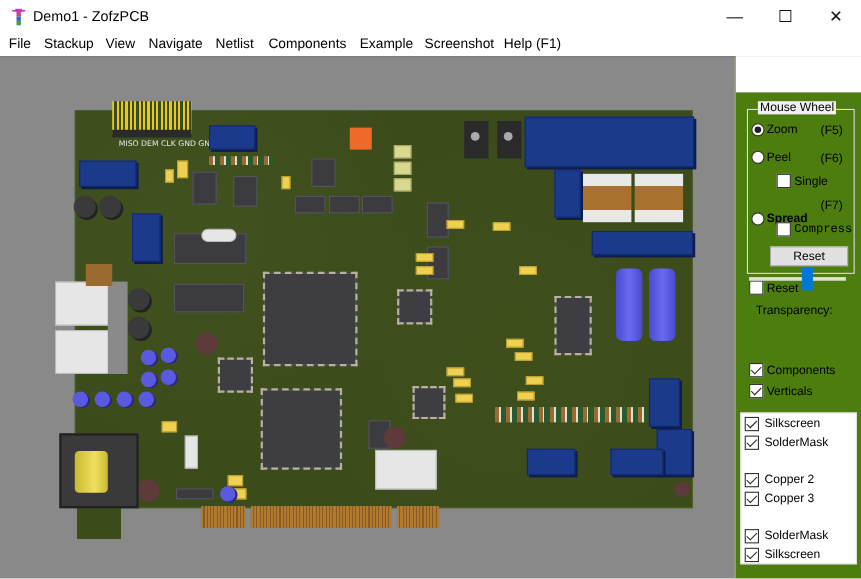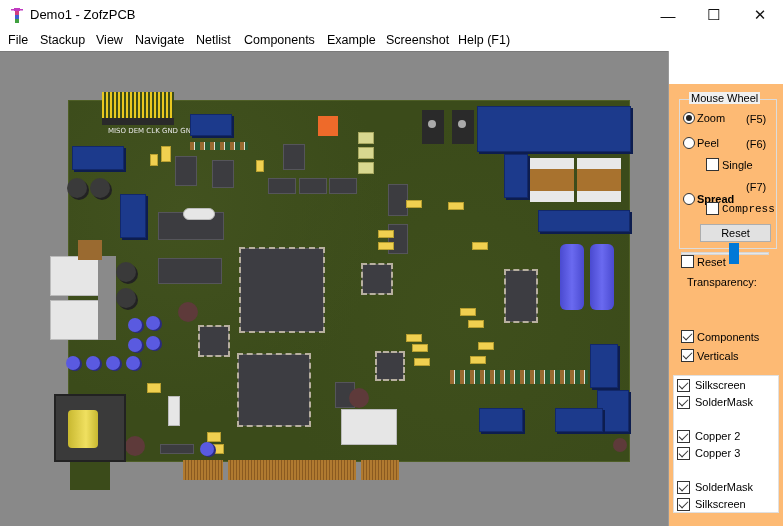--- a/index.html
+++ b/index.html
@@ -43,21 +43,21 @@
   .gold-pins { background: repeating-linear-gradient(90deg, #e8c820 0 2px, #3b4b1a 2px 4px); }
   .edge-conn { background: repeating-linear-gradient(90deg, #b07a30 0 2px, #8a5a20 2px 3px); position: absolute; top: 460px; height: 20px; }
   .smd-row { background: repeating-linear-gradient(90deg, #9a6a30 0 4px, #e0e0d0 4px 5px, #2a5a30 5px 10px); }
   .transformer { background: #3a3a3a; border: 2px solid #222; }
   .trans-core { background: linear-gradient(90deg, #c8b830, #f0e060 60%, #c8b830); border-radius: 4px; }
   .to220 { background: #2a2a2a; }
   .to220 .hole { position: absolute; left: 6px; top: 10px; width: 8px; height: 8px; border-radius: 50%; background: #aaa; }
   .silk { position: absolute; color: #e8e8e8; font-size: 7px; font-family: "DejaVu Sans", sans-serif; white-space: nowrap; }
 
   
-  .panel { position: absolute; left: 668px; top: 51px; width: 115px; height: 475px; background: #fdba74; border-left: 1px solid #999; }
+  .panel { position: absolute; left: 668px; top: 51px; width: 115px; height: 475px; background: #4d7c0f; border-left: 1px solid #999; }
   .panel-top { position: absolute; left: 0; top: 0; width: 114px; height: 33px; background: #fff; }
   .groupbox { position: absolute; left: 10px; top: 48px; width: 98px; height: 150px; border: 1px solid #dcdcdc; }
   .groupbox-title { position: absolute; left: 9px; top: -8px; background: #f0f0f0; padding: 0 2px; font-size: 11px; }
   .opt { position: absolute; font-size: 11px; display: flex; align-items: center; cursor: default; }
   .radio { width: 12px; height: 12px; border: 1px solid #333; border-radius: 50%; background: #fff; margin-right: 2px; position: relative; }
   .radio.on::after { content: ""; position: absolute; left: 2px; top: 2px; width: 6px; height: 6px; border-radius: 50%; background: #222; }
   .chk { width: 13px; height: 13px; border: 1px solid #333; background: #fff; margin-right: 3px; position: relative; }
   .chk.on::after { content: ""; position: absolute; left: 3px; top: 0px; width: 4px; height: 8px; border: solid #333; border-width: 0 1.5px 1.5px 0; transform: rotate(45deg); }
   .fkey { position: absolute; font-size: 11px; }
   .btn { position: absolute; left: 31px; top: 173px; width: 71px; height: 18px; background: #e1e1e1; border: 1px solid #adadad; font-size: 11px; text-align: center; line-height: 16px; cursor: default; }

